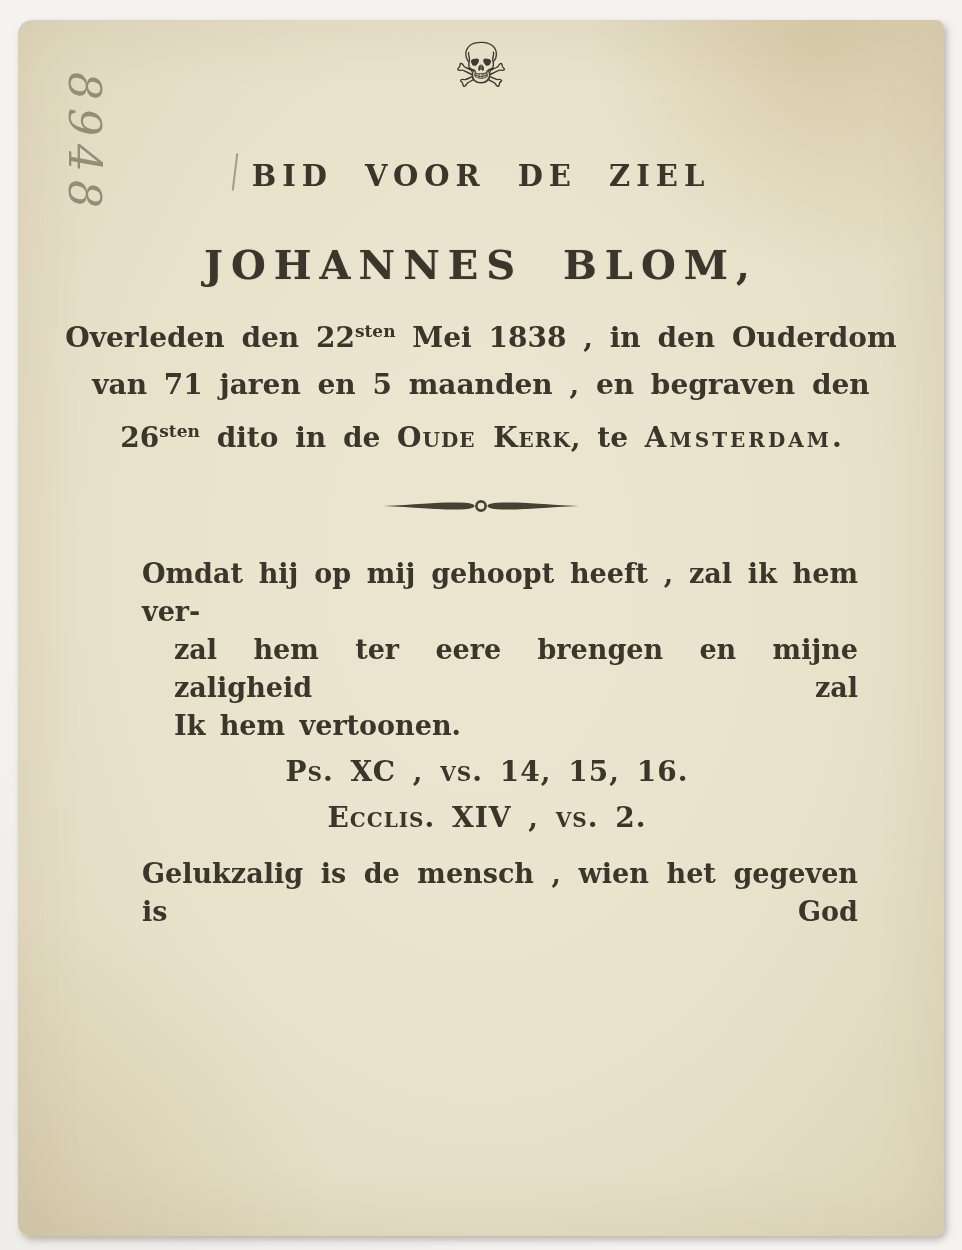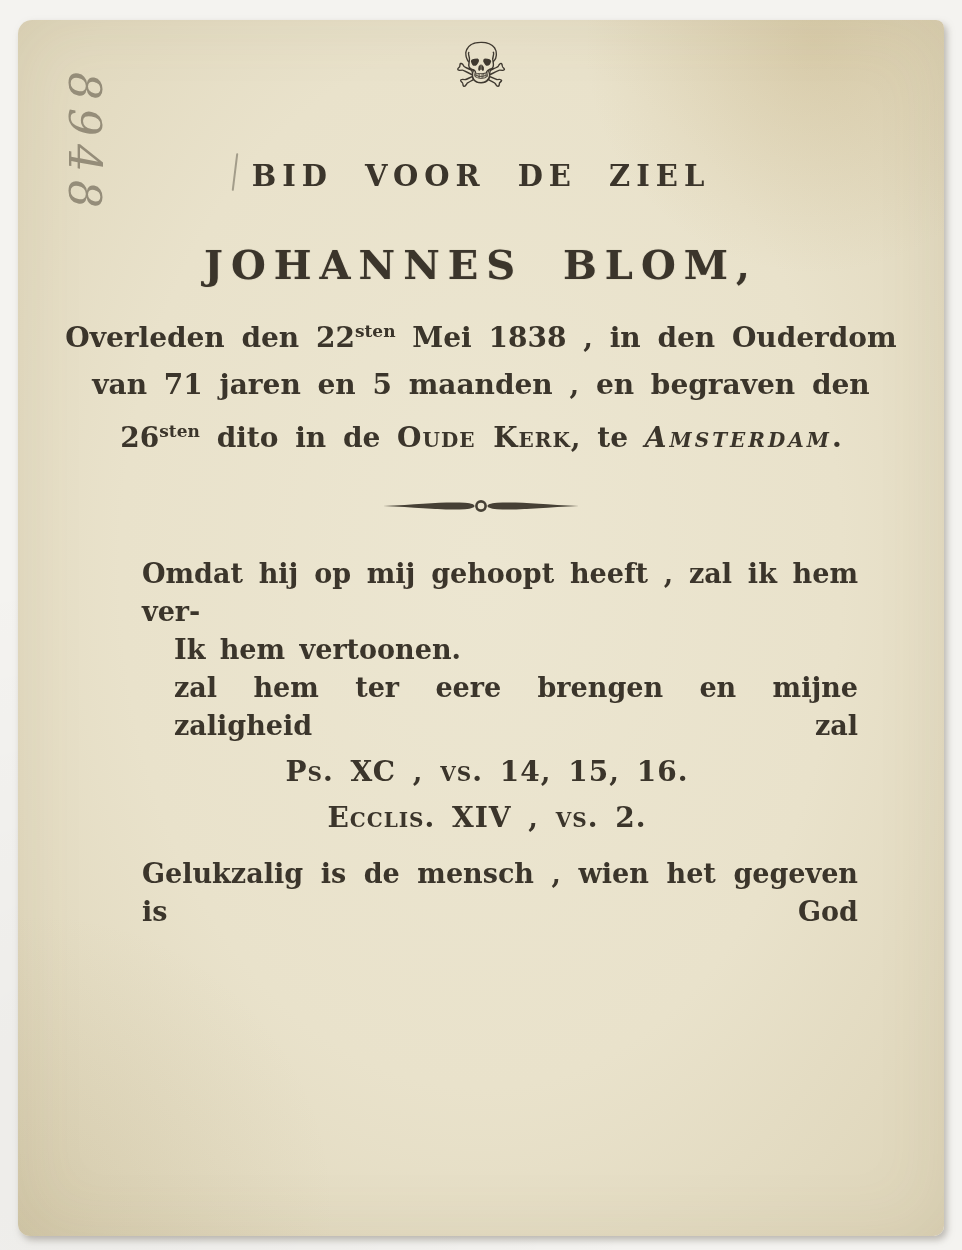--- a/index.html
+++ b/index.html
@@ -71,21 +71,21 @@
   }
   .details {
     margin-top: 18px;
     font-size: 28px;
     font-weight: 700;
     line-height: 47px;
     word-spacing: 7px;
   }
   .details sup { font-size: 17px; vertical-align: 10px; letter-spacing: 0; }
   .smallcaps { font-variant: small-caps; letter-spacing: 1px; margin-top: 27px; }
-  .city { font-variant: small-caps; font-style: italic; letter-spacing: 3px; }
+  .city { font-variant: small-caps; letter-spacing: 3px; }
   .divider-wrap { margin-top: 36px; height: 18px; }
   .quote {
     margin: 0 86px 0 124px;
     font-size: 27px;
     font-weight: 700;
     line-height: 38px;
     text-align: left;
     word-spacing: 5px;
   }
   .q1 { margin-top: 40px; }
@@ -160,22 +160,22 @@
     <div class="divider-wrap">
       <svg width="200" height="18" viewBox="0 0 200 18" aria-hidden="true">
         <path d="M2 9 C 40 7.5, 62 4.5, 84 5.8 C 91 6.3, 93.5 7.8, 93.5 9 C 93.5 10.2, 91 11.7, 84 12.2 C 62 13.5, 40 10.5, 2 9 Z" fill="#464035"></path>
         <path d="M198 9 C 160 7.5, 138 4.5, 116 5.8 C 109 6.3, 106.5 7.8, 106.5 9 C 106.5 10.2, 109 11.7, 116 12.2 C 138 13.5, 160 10.5, 198 9 Z" fill="#464035"></path>
         <circle cx="100" cy="9" r="4.6" fill="none" stroke="#464035" stroke-width="2.6"></circle>
       </svg>
     </div>
 
     <div class="quote q1">
       <span class="ql just">Omdat hij op mij gehoopt heeft , zal ik hem ver-</span>
+      <span class="ql just cont">zal hem ter eere brengen en mijne zaligheid zal</span>
       <span class="ql cont">Ik hem vertoonen.</span>
-      <span class="ql just cont">zal hem ter eere brengen en mijne zaligheid zal</span>
     </div>
     <div class="ref">Ps. XC , vs. 14, 15, 16.</div>
 
     <div class="ref">Ecclis. XIV , vs. 2.</div>
 
     <div class="quote q3">
       <span class="ql just">Gelukzalig is de mensch , wien het gegeven is God</span>
 
     </div>
 

